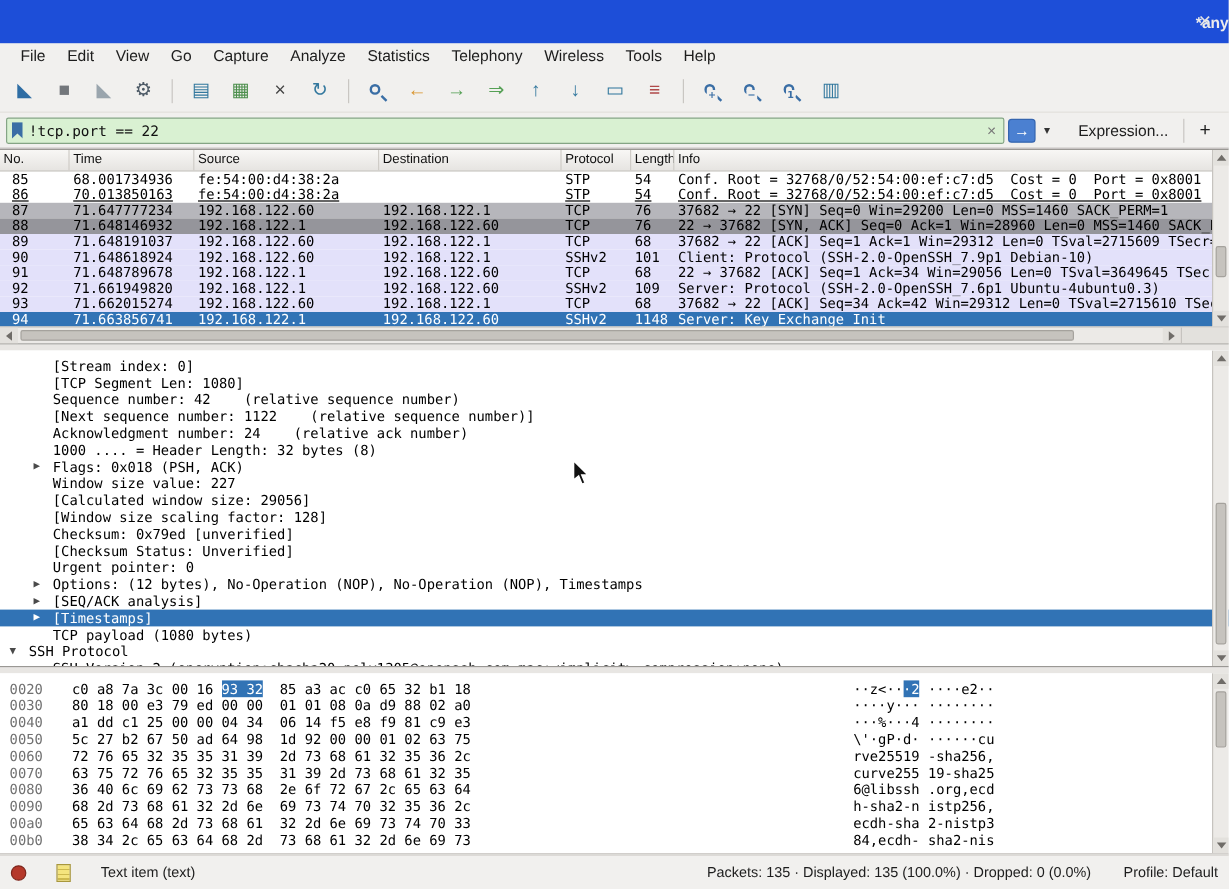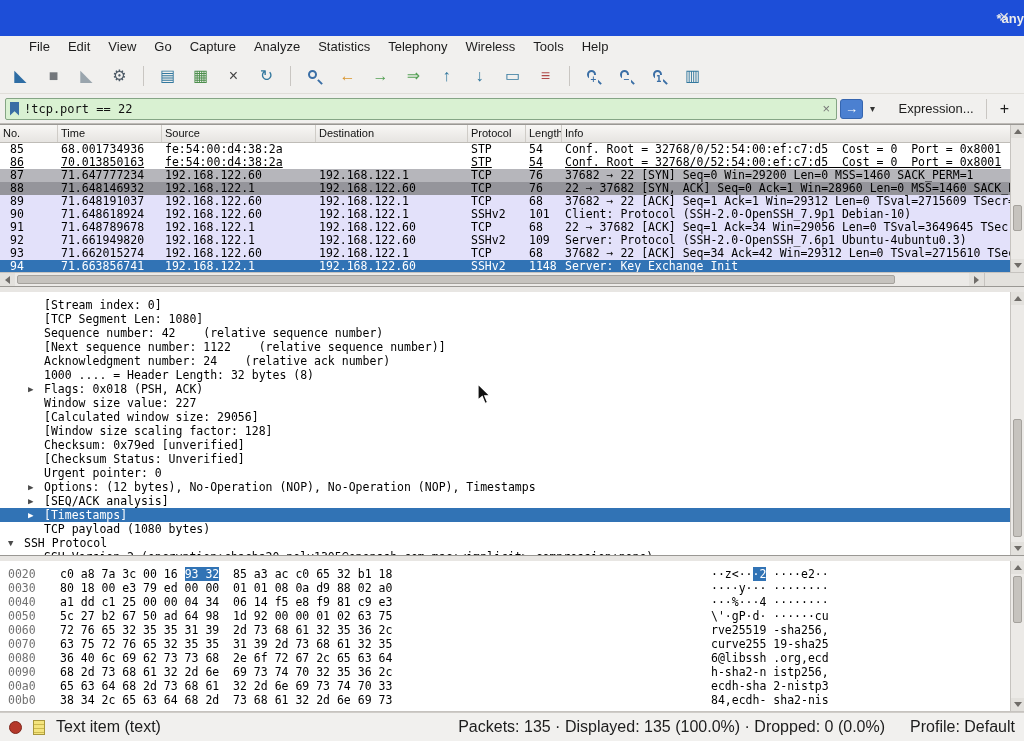--- a/index.html
+++ b/index.html
@@ -5,21 +5,21 @@
   *{margin:0;padding:0;box-sizing:border-box}
   html,body{width:1024px;height:741px;overflow:hidden}
   body{font-family:"Liberation Sans",sans-serif;background:#f1f0ee;position:relative;-webkit-font-smoothing:antialiased}
 
   
   .titlebar{height:36px;background:#1d4ed8;position:relative;display:flex;align-items:center;justify-content:flex-end}
   .title{color:#ececec;font-size:13px;font-weight:bold}
   .close{position:absolute;right:10px;top:7px;color:#e4e4e4;font-size:18px;line-height:20px;width:20px;text-align:center}
 
   
-  .menubar{height:23px;background:#f1f0ee;display:flex;padding-left:20px}
+  .menubar{height:23px;background:#f1f0ee;display:flex;padding-left:8px}
   .menu-item{padding:0 9px;font-size:13px;line-height:22px;color:#1d1d1d}
 
   
   .toolbar{height:35px;display:flex;align-items:center;padding-left:4px;border-bottom:1px solid #e0ded9}
   .tbtn{width:27px;height:27px;display:flex;align-items:center;justify-content:center;position:relative;margin:0 3px;border-radius:3px}
   .tglyph{font-size:16px;line-height:1}
   .tsep{width:1px;height:20px;background:#c9c6c2;margin:0 7px}
   .mag{position:relative;display:inline-block;width:15px;height:15px}
   .mag i{position:absolute;left:1px;top:1px;width:9px;height:9px;border:2px solid currentColor;border-radius:50%}
   .mag:after{content:"";position:absolute;width:6px;height:2px;background:currentColor;left:10px;top:12px;transform:rotate(45deg)}
@@ -73,25 +73,25 @@
   .dtext{flex:none}
 
   
   .hexpane{position:relative;height:151px;background:#fff;padding-top:6px;overflow:hidden;border-bottom:1px solid #c6c3bf}
   .hexrow{height:14px;font:11.5px/14px "DejaVu Sans Mono",monospace;white-space:pre;position:relative;color:#000}
   .hoff{position:absolute;left:8px;color:#717171}
   .hx{position:absolute;left:60px}
   .ha{position:absolute;left:711px}
 
   
-  .statusbar{height:29px;display:flex;align-items:center;padding:0 9px;gap:11px;background:#f1f0ee;border-top:1px solid #cfccc8;font-size:16px;color:#1d1d1d}
+  .statusbar{height:29px;display:flex;align-items:center;padding:0 9px;gap:25px;background:#f1f0ee;border-top:1px solid #cfccc8;font-size:12px;color:#1d1d1d}
   .expert-dot{width:13px;height:13px;border-radius:50%;background:#b5382a;border:1px solid #7e261c;flex:none}
   .note-icon{width:12px;height:15px;background:repeating-linear-gradient(#f4e47e 0 3px,#cdb94e 3px 4px);border:1px solid #a8973c;flex:none}
   .sb-right{margin-left:auto}
-  .sb-profile{margin-left:14px}
+  .sb-profile{margin-left:2px}
 
   .cursor{position:absolute;left:477px;top:383px;z-index:50}
 </style>
 </head>
 <body>
 
 <div class="win">
 
   <div class="titlebar">
     <div class="title">*any</div>

